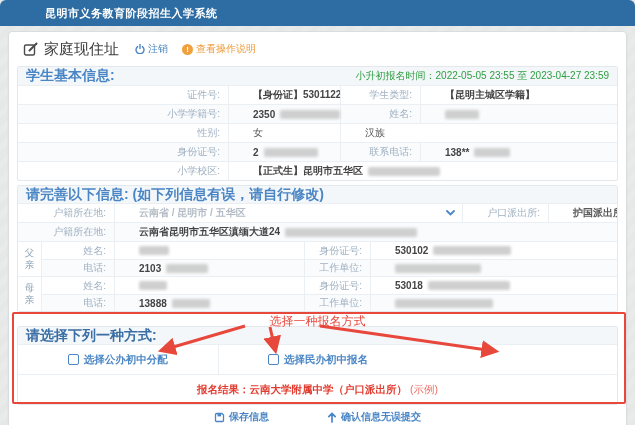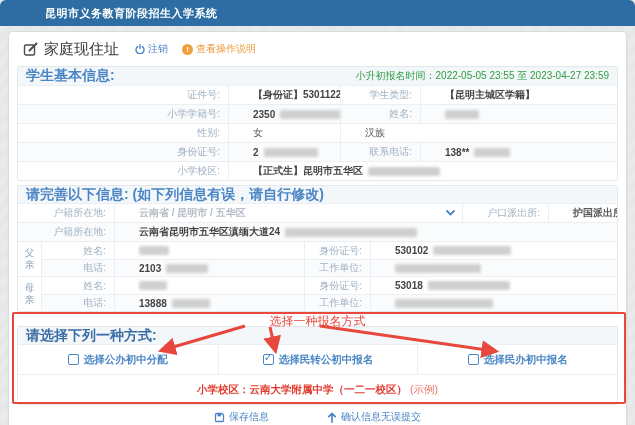--- a/index.html
+++ b/index.html
@@ -73,21 +73,21 @@
   .cb { width:11px; height:11px; border:1.6px solid #4a86c5; border-radius:2px; position:relative; flex:none; background:#fff; }
   .cb.checked::after { content:"\2713"; position:absolute; left:0; top:-4px; font-size:11px; font-weight:bold; color:#4a86c5; }
   .result-row { height:30px; display:flex; align-items:center; justify-content:center; gap:3px;
                 border-top:1px solid #eaeff3; background:#fff; }
   .result-strong { color:#e23c30; font-weight:bold; font-size:10.5px; }
   .result-note { color:#ee6e64; font-size:10.5px; }
   .red-box { position:absolute; top:-1px; bottom:1px; left:-5px; right:-8px;
              border:2px solid #e8473c; border-radius:2px; z-index:3; pointer-events:none; }
   .arrows { position:absolute; inset:0; z-index:4; pointer-events:none; }
   
-  .footer { margin-top:5px; display:flex; justify-content:center; gap:58px; height:14px; align-items:center; }
+  .footer { margin-top:5px; display:flex; justify-content:center; gap:58px; height:14px; align-items:center;font-weight:bold; }
   .flink { display:inline-flex; align-items:center; gap:4px; color:#4a86c5; font-size:10px; text-decoration:none; cursor:pointer; }
   .icon { flex:none; display:inline-block; }
 </style>
 </head>
 <body>
 
 <div class="topbar">
   <span class="brand">昆明市义务教育阶段招生入学系统</span>
 </div>
 
@@ -265,30 +265,26 @@
     <div class="tbl s3">
       <div class="sec-head">
         <span class="sec-title">请选择下列一种方式:</span>
       </div>
       <div class="r opts">
         <div class="c opt">
           <span class="cb"></span>
           <span>选择公办初中分配</span>
         </div>
         <div class="c opt">
-          <span class="cb checked"></span>
-          <span>选择民转公初中报名</span>
-        </div>
-        <div class="c opt">
           <span class="cb"></span>
           <span>选择民办初中报名</span>
         </div>
       </div>
       <div class="result-row">
-        <span class="result-strong">小学校区：云南大学附属中学（一二一校区）</span>
+        <span class="result-strong">报名结果：云南大学附属中学（户口派出所）</span>
         <span class="result-note">(示例)</span>
       </div>
     </div>
   </div>
 
   <div class="footer">
     <a class="flink">
       <svg class="icon" width="11" height="11" viewBox="0 0 11 11">
         <path d="M1.5 2.5 q0-1 1-1 h5.5 l1.5 1.5 v5.5 q0 1-1 1 h-6 q-1 0-1-1 z" fill="none" stroke="#4a86c5" stroke-width="1.3"></path>
         <rect x="3.5" y="1.8" width="3.6" height="2.6" fill="#4a86c5"></rect>

